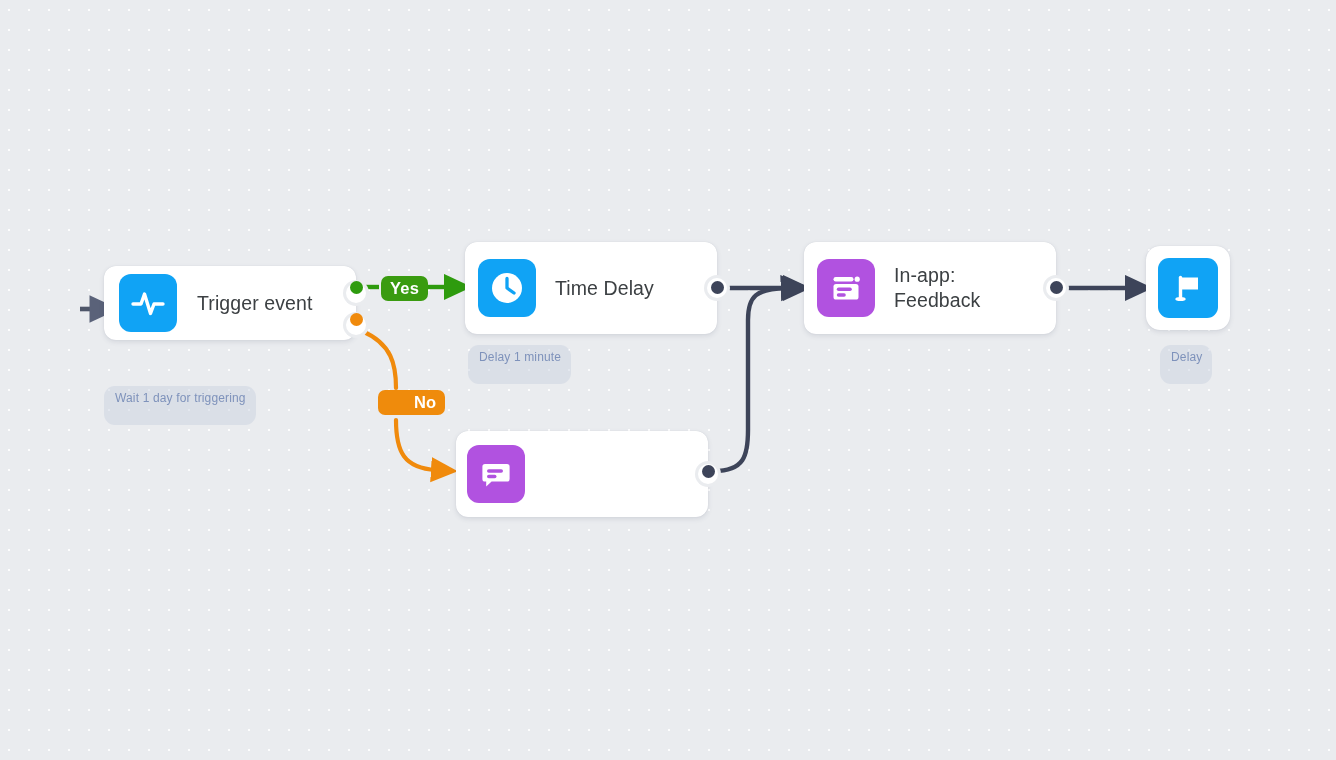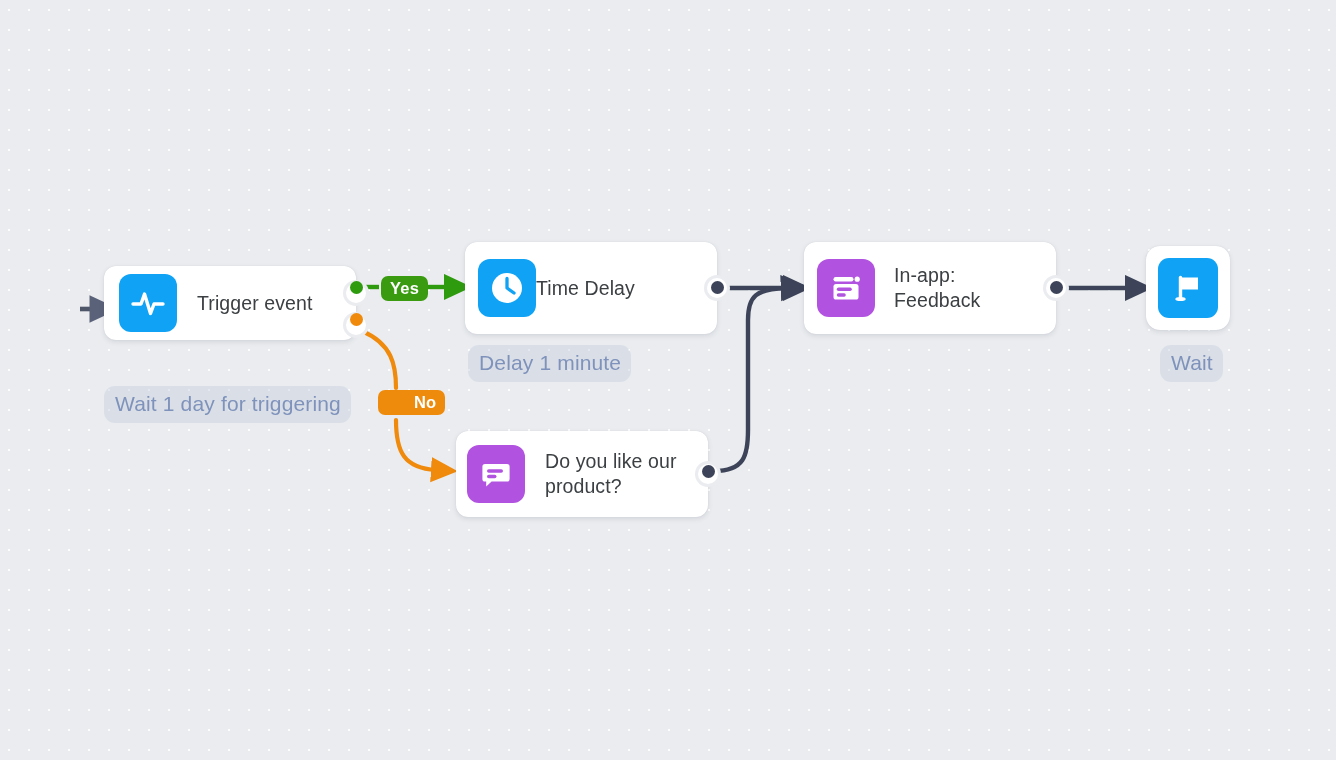--- a/index.html
+++ b/index.html
@@ -65,21 +65,21 @@
     line-height: 1.28;
     letter-spacing: .1px;
     white-space: pre-line;
   }
 
   
   #node-trigger  { left: 104px; top: 266px;  width: 252px; height: 74px; padding-left: 15px; }
   #node-trigger .node-title { margin-left: 20px; }
 
   #node-delay    { left: 465px; top: 242px;  width: 252px; height: 92px; padding-left: 13px; }
-  #node-delay .node-title { }
+  #node-delay .node-title { margin-left: 19px; }
 
   #node-inapp    { left: 804px; top: 242px;  width: 252px; height: 92px; padding-left: 13px; }
   #node-inapp .node-title { margin-left: 19px; }
 
   #node-question { left: 456px; top: 431px;  width: 252px; height: 86px; padding-left: 11px; }
   #node-question .node-title { margin-left: 20px; }
 
   #node-exit {
     left: 1146px; top: 246px;
     width: 84px; height: 84px;
@@ -130,23 +130,23 @@
     letter-spacing: .2px;
   }
   .badge-yes { background: #3a9b10; left: 381px; top: 276px; text-align: right; }
   .badge-no  { background: #ef8b0c; left: 378px; top: 390px; padding-left: 36px; }
 
   
   .caption {
     position: absolute;
     background: rgba(203,210,224,0.52);
     color: #7e92bb;
-    font-size: 21px;
+    font-size: 12px;
     border-radius: 11px;
-    padding: 6px 10px 7px 11px;
+    padding: 6px 10px 19px 11px;
     line-height: 1.15;
     letter-spacing: .15px;
     z-index: 3;
   }
   #cap-trigger { left: 104px; top: 386px; }
   #cap-delay   { left: 468px; top: 345px; }
   #cap-exit    { left: 1160px; top: 345px; }
 </style>
 </head>
 <body>
@@ -247,36 +247,34 @@
   <div class="node" id="node-question">
     <div class="node-icon icon-purple">
       <svg width="38" height="38" viewBox="0 0 38 38">
         <path d="M8,9 H30 A2.6,2.6 0 0 1 32.6,11.6 V24 A2.6,2.6 0 0 1 30,26.6
                  H14.6 L9.2,31.4 V26.6 H8 A2.6,2.6 0 0 1 5.4,24 V11.6
                  A2.6,2.6 0 0 1 8,9 Z" fill="#ffffff"></path>
         <rect x="10" y="14.2" width="16" height="3.5" rx="1.75" fill="#b152e0"></rect>
         <rect x="10" y="19.8" width="9.5" height="3.5" rx="1.75" fill="#b152e0"></rect>
       </svg>
     </div>
-    <div class="node-title">Do you like our
-product?</div>
     <div class="notch" style="right:-13px; top:30px;"></div>
   </div>
   <div class="port port-dark" style="left:702px; top:465px;"></div>
 
   <div class="node" id="node-exit">
     <div class="node-icon icon-blue">
       <svg width="40" height="40" viewBox="0 0 40 40">
         <path d="M12.5,9.5 L12.5,31" stroke="#ffffff" stroke-width="3.4" stroke-linecap="round" fill="none"></path>
         <path d="M12.5,9.5 H30 V21.5 H12.5 Z" fill="#ffffff"></path>
         <ellipse cx="12.5" cy="31" rx="5.2" ry="2.1" fill="#ffffff"></ellipse>
       </svg>
     </div>
   </div>
 
   <div class="badge badge-yes">Yes</div>
   <div class="badge badge-no">No</div>
 
   <div class="caption" id="cap-trigger">Wait 1 day for triggering</div>
   <div class="caption" id="cap-delay">Delay 1 minute</div>
-  <div class="caption" id="cap-exit">Wait</div>
+  <div class="caption" id="cap-exit">Delay</div>
 
 </div>
 
 </body></html>

